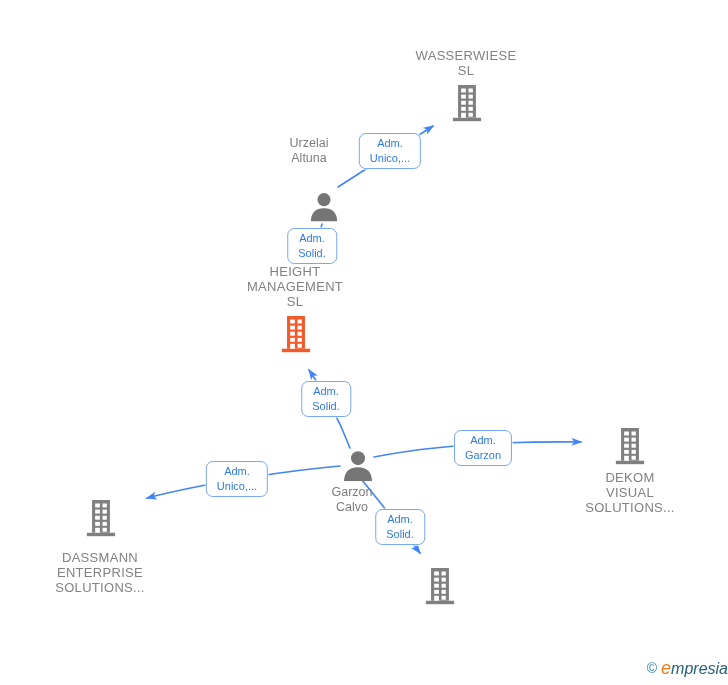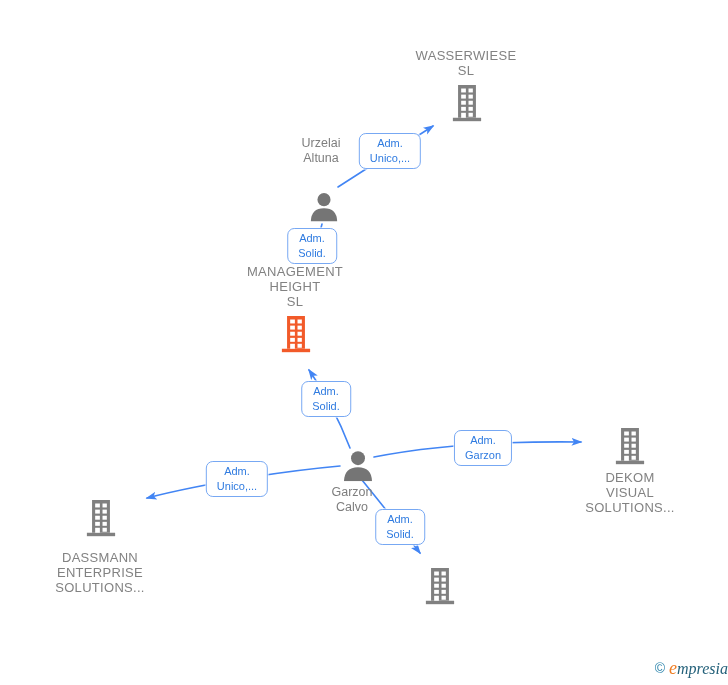--- a/index.html
+++ b/index.html
@@ -14,21 +14,21 @@
             border:1.5px solid #77a8f3;border-radius:7px;padding:2px 10px;
             color:#2f7be0;font-size:11px;line-height:15px;text-align:center;z-index:5;
             box-shadow:0 0 0 1px rgba(255,255,255,.6);}
   .edge-box div{white-space:nowrap;}
   .company-fill{fill:#808080;}
   .company-fill-highlight{fill:#f25a29;}
   .person-fill{fill:#757575;}
   #watermark{position:absolute;left:646px;top:654px;width:82px;height:28px;z-index:6;
              display:flex;align-items:center;justify-content:flex-end;gap:4px;}
   #watermark .copy{color:#2e86ad;font-size:14px;line-height:14px;}
-  #watermark .brand{font-family:Liberation Serif, serif;font-style:italic;font-size:16px;line-height:22px;}
+  #watermark .brand{font-family:Liberation Sans, sans-serif;font-style:italic;font-size:16px;line-height:22px;}
   #watermark .brand .b1{color:#ee7d23;font-size:18px;}
   #watermark .brand .b2{color:#24617a;}
 </style>
 </head>
 <body>
 
 <div id="canvas">
 
   <svg id="arrow-layer" viewBox="0 0 728 685" xmlns="http://www.w3.org/2000/svg">
     <defs>
@@ -67,31 +67,31 @@
   </svg>
 
   <div class="node-label company-label" style="left:466px;top:48px;">
     <div>WASSERWIESE</div>
     <div>SL</div>
   </div>
   <svg class="icon" style="left:451px;top:84px;width:32px;height:38px;" viewBox="0 0 34 40">
     <use href="#sym-building" class="company-fill"></use>
   </svg>
 
-  <div class="node-label person-label" style="left:321px;top:136px;">
+  <div class="node-label person-label" style="left:309px;top:136px;">
     <div>Urzelai</div>
     <div>Altuna</div>
   </div>
   <svg class="icon" style="left:308px;top:192px;width:32px;height:30px;" viewBox="0 0 40 36">
     <use href="#sym-person" class="person-fill"></use>
   </svg>
 
   <div class="node-label company-label" style="left:295px;top:264px;">
+    <div>HEIGHT</div>
     <div>MANAGEMENT</div>
-    <div>HEIGHT</div>
     <div>SL</div>
   </div>
   <svg class="icon" style="left:280px;top:315px;width:32px;height:38px;" viewBox="0 0 34 40">
     <use href="#sym-building" class="company-fill-highlight"></use>
   </svg>
 
   <svg class="icon" style="left:341px;top:450px;width:34px;height:32px;" viewBox="0 0 40 36">
     <use href="#sym-person" class="person-fill"></use>
   </svg>
   <div class="node-label person-label" style="left:352px;top:485px;">

